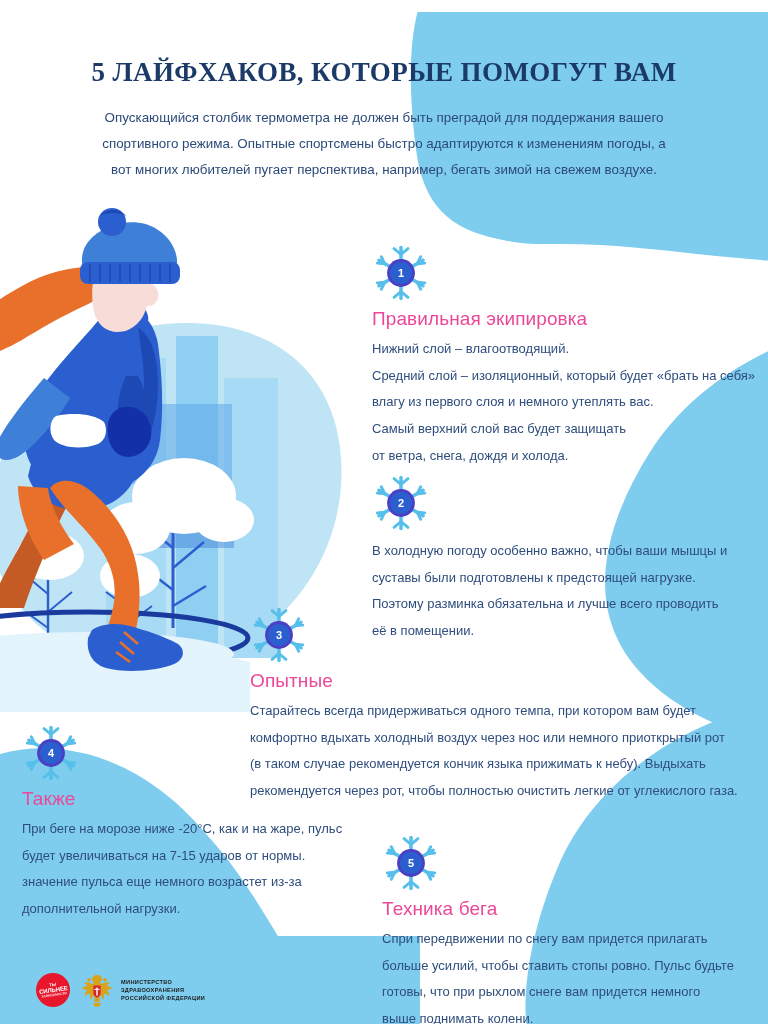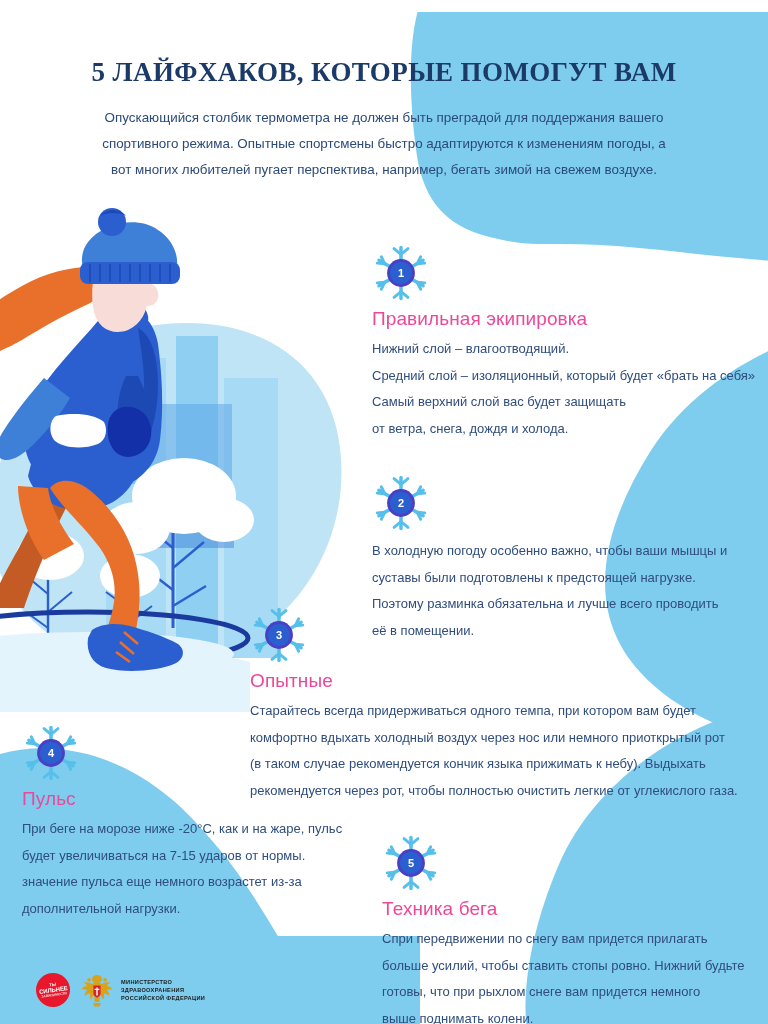--- a/index.html
+++ b/index.html
@@ -250,20 +250,21 @@
         </g>
       </g>
       <circle cx="50" cy="50" r="24" fill="#4B3FC4"></circle>
       <circle cx="50" cy="50" r="19" fill="#2B5FD0"></circle>
       <text x="50" y="57" text-anchor="middle" fill="#ffffff" font-family="Liberation Sans, sans-serif" font-size="19" font-weight="700">1</text>
     </svg>
     <div class="sec-head">Правильная экипировка</div>
     <div class="sec-body">
       <p>Нижний слой – влагоотводящий.</p>
       <p>Средний слой – изоляционный, который будет «брать на себя»</p>
+      <p>влагу из первого слоя и немного утеплять вас.</p>
       <p>Самый верхний слой вас будет защищать</p>
       <p>от ветра, снега, дождя и холода.</p>
     </div>
   </div>
 
   <div class="section" style="left:372px; top:462px; width:380px;">
     <svg class="badge" viewBox="0 0 100 100">
       <g stroke="#56BFEA" stroke-width="6" stroke-linecap="round" fill="none">
         <line x1="50" y1="6" x2="50" y2="94"></line>
         <line x1="12" y1="28" x2="88" y2="72"></line>
@@ -347,21 +348,21 @@
           <line x1="22" y1="66" x2="9" y2="67"></line>
             <line x1="22" y1="66" x2="16" y2="78"></line>
           <line x1="78" y1="34" x2="91" y2="33"></line>
             <line x1="78" y1="34" x2="84" y2="22"></line>
         </g>
       </g>
       <circle cx="50" cy="50" r="24" fill="#4B3FC4"></circle>
       <circle cx="50" cy="50" r="19" fill="#2B5FD0"></circle>
       <text x="50" y="57" text-anchor="middle" fill="#ffffff" font-family="Liberation Sans, sans-serif" font-size="19" font-weight="700">4</text>
     </svg>
-    <div class="sec-head">Пульс</div>
+    <div class="sec-head">Также</div>
     <div class="sec-body">
       <p>При беге на морозе ниже -20°C, как и на жаре, пульс</p>
       <p>будет увеличиваться на 7-15 ударов от нормы.</p>
       <p>значение пульса еще немного возрастет из-за</p>
       <p>дополнительной нагрузки.</p>
     </div>
   </div>
 
   <div class="section" style="left:382px; top:822px; width:380px;">
     <svg class="badge" viewBox="0 0 100 100">
@@ -384,21 +385,21 @@
             <line x1="78" y1="34" x2="84" y2="22"></line>
         </g>
       </g>
       <circle cx="50" cy="50" r="24" fill="#4B3FC4"></circle>
       <circle cx="50" cy="50" r="19" fill="#2B5FD0"></circle>
       <text x="50" y="57" text-anchor="middle" fill="#ffffff" font-family="Liberation Sans, sans-serif" font-size="19" font-weight="700">5</text>
     </svg>
     <div class="sec-head">Техника бега</div>
     <div class="sec-body">
       <p>Спри передвижении по снегу вам придется прилагать</p>
-      <p>больше усилий, чтобы ставить стопы ровно. Нижний будьте</p>
+      <p>больше усилий, чтобы ставить стопы ровно. Пульс будьте</p>
       <p>готовы, что при рыхлом снеге вам придется немного</p>
       <p>выше поднимать колени.</p>
     </div>
   </div>
 
   <div class="footer">
 
     <div class="logo-red">
       <div class="l1">
         <span>ТЫ</span>

